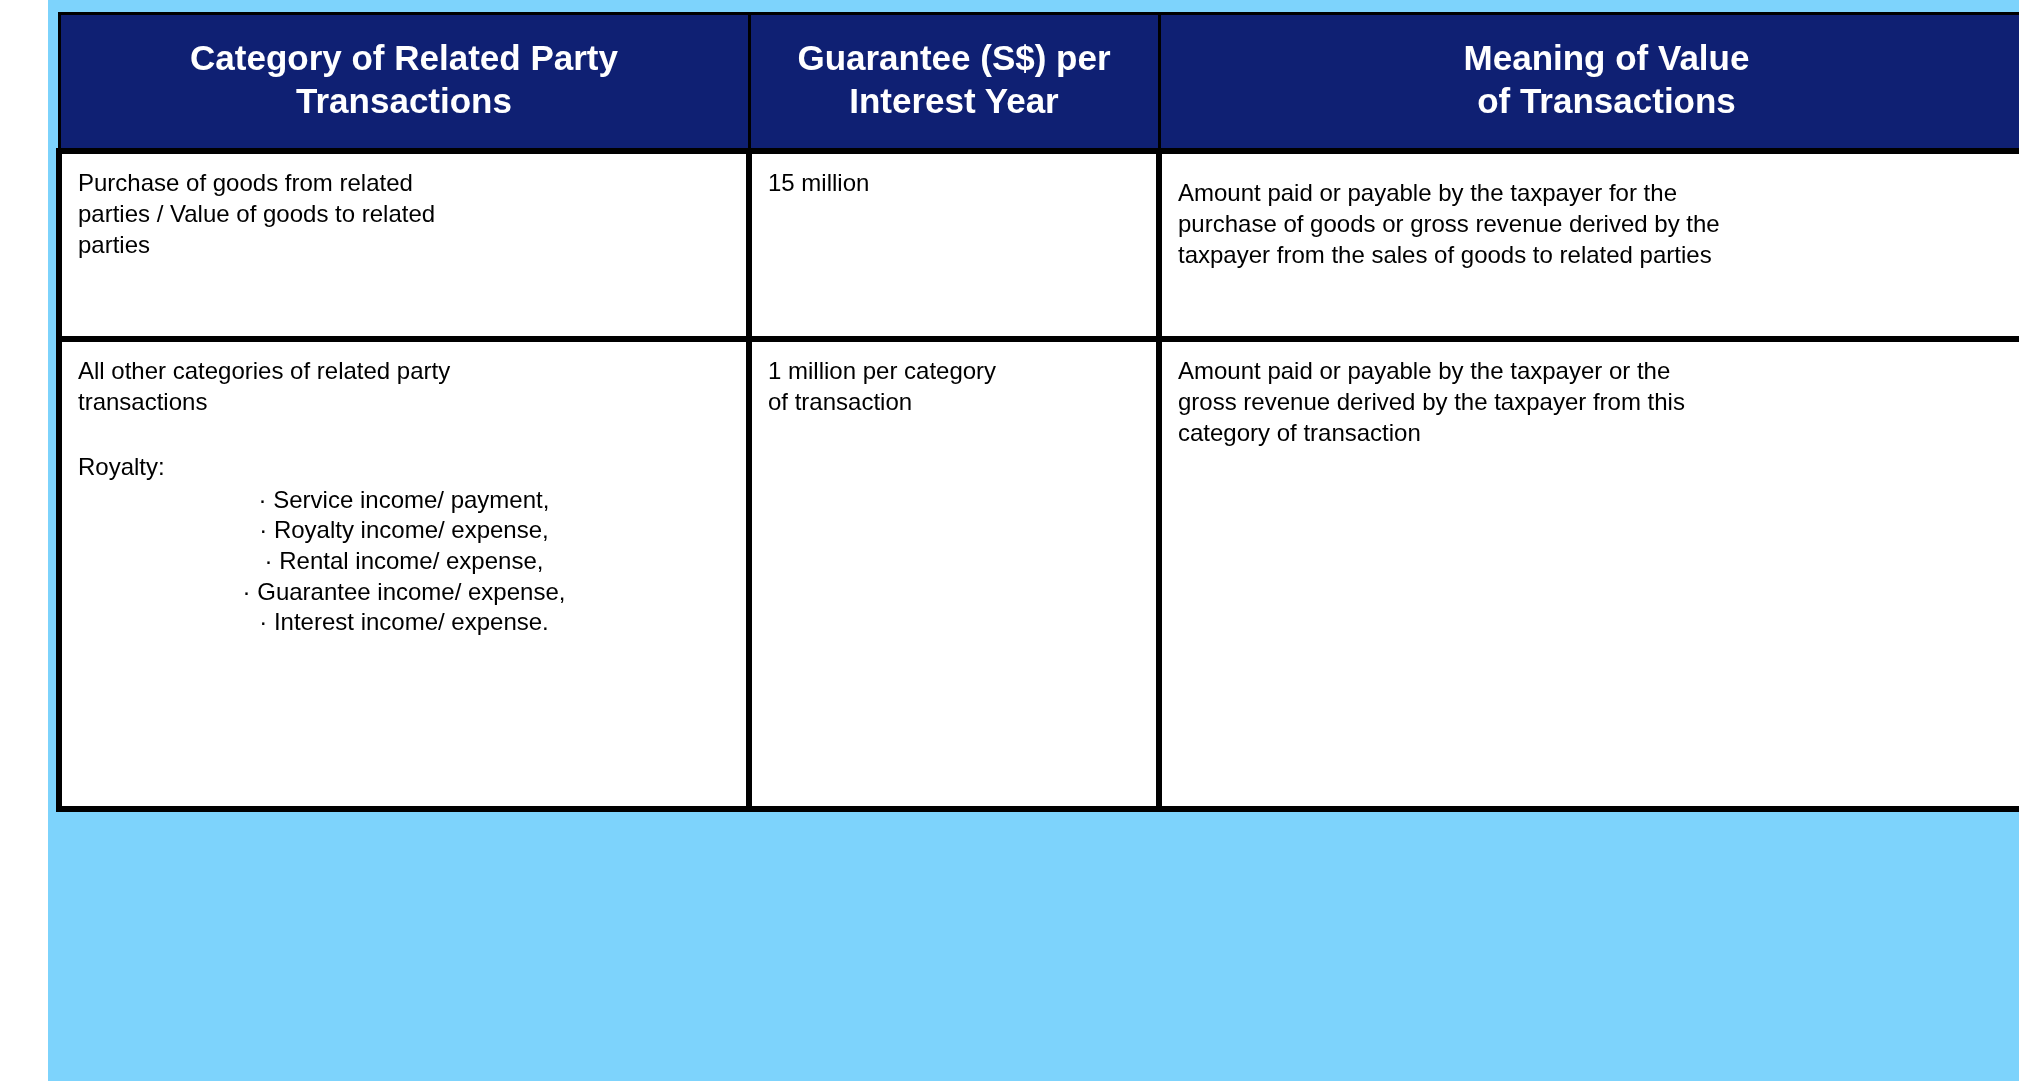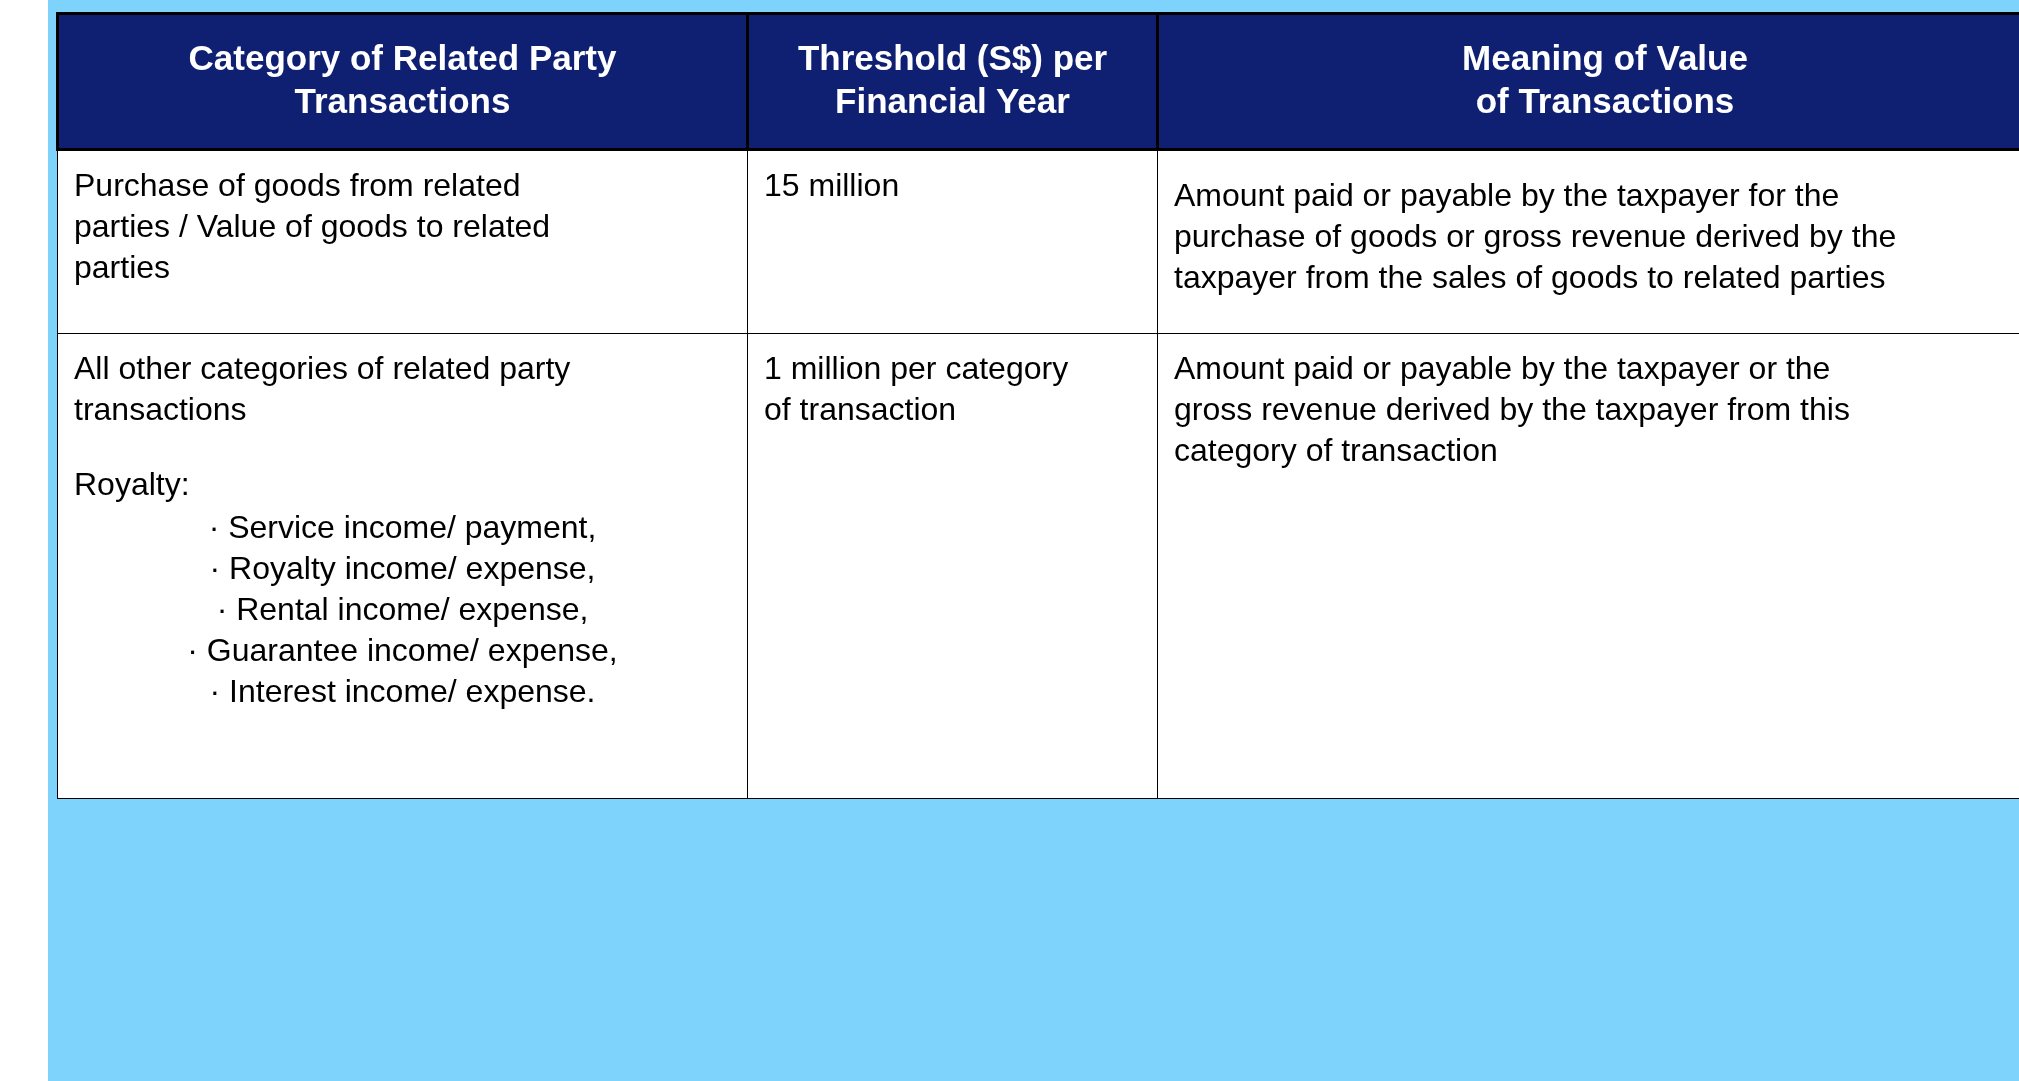--- a/index.html
+++ b/index.html
@@ -39,23 +39,23 @@
     font-weight: bold;
     text-align: center;
     line-height: 1.22;
     padding: 22px 14px 26px 14px;
     border: 3px solid #000000;
     vertical-align: middle;
   }
   thead th .hl { display: block; white-space: nowrap; }
 
   tbody td {
-    border: 1px solid #000000;
+    border: 6px solid #000000;
     vertical-align: top;
-    font-size: 32px;
+    font-size: 24px;
     color: #000000;
     line-height: 1.28;
     padding: 14px 16px 18px 16px;
     background: #ffffff;
   }
   tbody td.cat { }
   tbody td.thr { }
   tbody td.mean { }
   tbody tr.r1 td { height: 150px; }
   tbody tr.r2 td { height: 136px; }
@@ -90,22 +90,22 @@
       <col class="c2">
       <col class="c3">
     </colgroup>
     <thead>
       <tr>
         <th>
           <span class="hl">Category of Related Party</span>
           <span class="hl">Transactions</span>
         </th>
         <th>
-          <span class="hl">Threshold (S$) per</span>
-          <span class="hl">Financial Year</span>
+          <span class="hl">Guarantee (S$) per</span>
+          <span class="hl">Interest Year</span>
         </th>
         <th>
           <span class="hl">Meaning of Value</span>
           <span class="hl">of Transactions</span>
         </th>
       </tr>
     </thead>
     <tbody>
 
       <tr class="r1">

